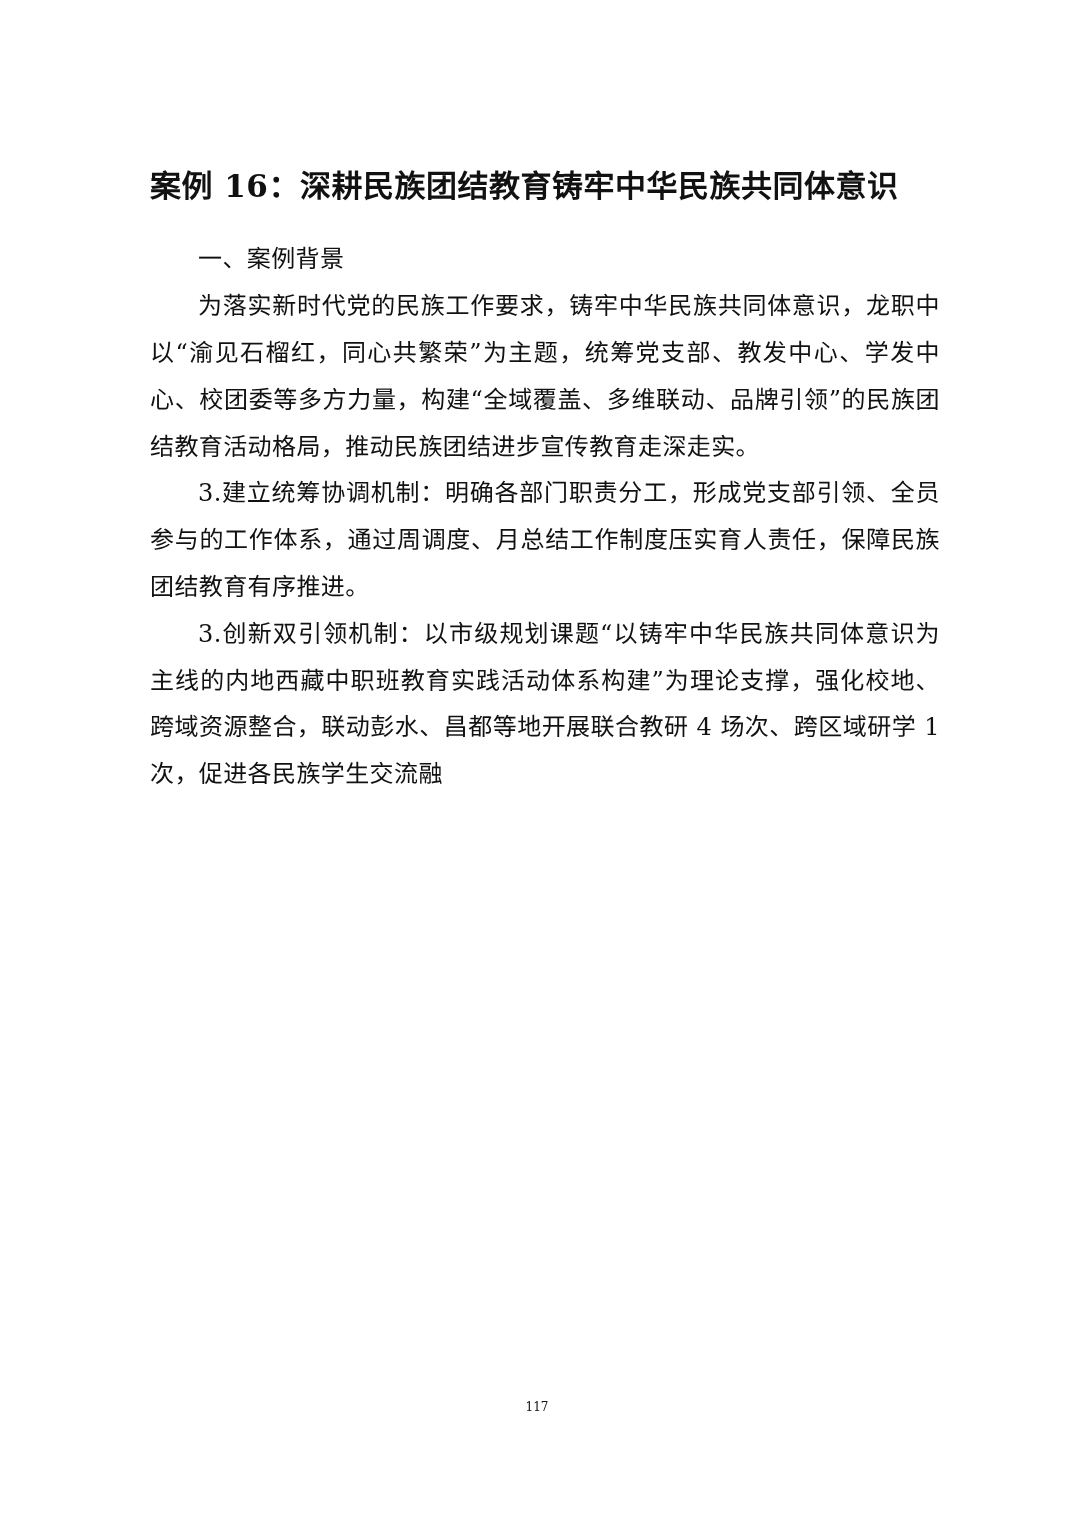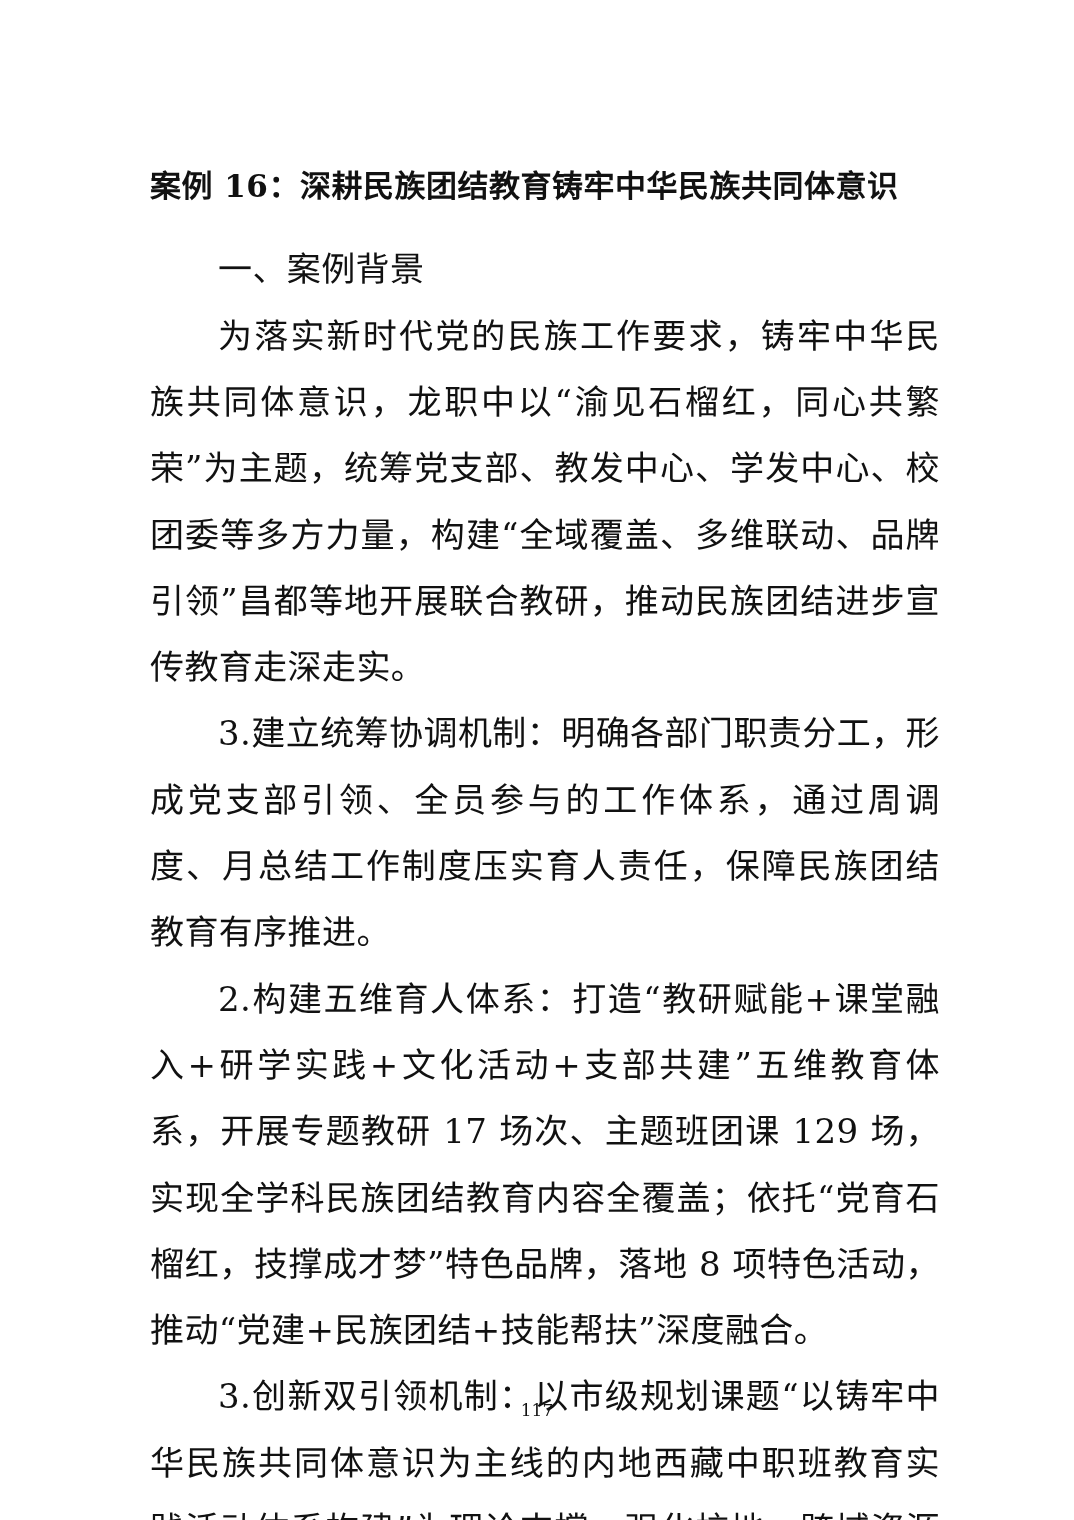--- a/index.html
+++ b/index.html
@@ -30,53 +30,52 @@
   .doc-title {
     font-size: 31px;
     font-weight: bold;
     letter-spacing: 0.5px;
     line-height: 1.4;
     margin: 0 0 10px 0;
     text-align: left;
     font-family: "DejaVu Serif", "Liberation Serif", serif;
   }
   .para {
-    font-size: 34px;
+    font-size: 24px;
     line-height: 1.95;
     margin: 0;
     text-align: justify;
     text-justify: inter-ideograph;
     text-indent: 2em;
     letter-spacing: 0.4px;
     font-family: "DejaVu Serif", "Liberation Serif", serif;
   }
   .para.section-head {
     text-indent: 2em;
   }
   .spacer-sm {
     height: 18px;
   }
   .page-number {
     position: absolute;
     left: 0;
     right: 0;
     top: 1400px;
     text-align: center;
-    font-size: 17px;
+    font-size: 12px;
     font-family: "DejaVu Serif", "Liberation Serif", serif;
     color: #111111;
   }
 </style>
 </head>
 <body>
 
 <div class="page">
   <div class="content">
     <h1 class="doc-title">案例 16：深耕民族团结教育铸牢中华民族共同体意识</h1>
     <div class="spacer-sm"></div>
     <p class="para section-head">一、案例背景</p>
-    <p class="para">为落实新时代党的民族工作要求，铸牢中华民族共同体意识，龙职中以“渝见石榴红，同心共繁荣”为主题，统筹党支部、教发中心、学发中心、校团委等多方力量，构建“全域覆盖、多维联动、品牌引领”昌都等地开展联合教研，推动民族团结进步宣传教育走深走实。</p>
+    <p class="para">为落实新时代党的民族工作要求，铸牢中华民族共同体意识，龙职中以“渝见石榴红，同心共繁荣”为主题，统筹党支部、教发中心、学发中心、校团委等多方力量，构建“全域覆盖、多维联动、品牌引领”的民族团结教育活动格局，推动民族团结进步宣传教育走深走实。</p>
     <p class="para">3.建立统筹协调机制：明确各部门职责分工，形成党支部引领、全员参与的工作体系，通过周调度、月总结工作制度压实育人责任，保障民族团结教育有序推进。</p>
-    <p class="para">2.构建五维育人体系：打造“教研赋能+课堂融入+研学实践+文化活动+支部共建”五维教育体系，开展专题教研 17 场次、主题班团课 129 场，实现全学科民族团结教育内容全覆盖；依托“党育石榴红，技撑成才梦”特色品牌，落地 8 项特色活动，推动“党建+民族团结+技能帮扶”深度融合。</p>
     <p class="para">3.创新双引领机制：以市级规划课题“以铸牢中华民族共同体意识为主线的内地西藏中职班教育实践活动体系构建”为理论支撑，强化校地、跨域资源整合，联动彭水、昌都等地开展联合教研 4 场次、跨区域研学 1 次，促进各民族学生交流融</p>
   </div>
   <div class="page-number">117</div>
 </div>
 
 </body></html>

